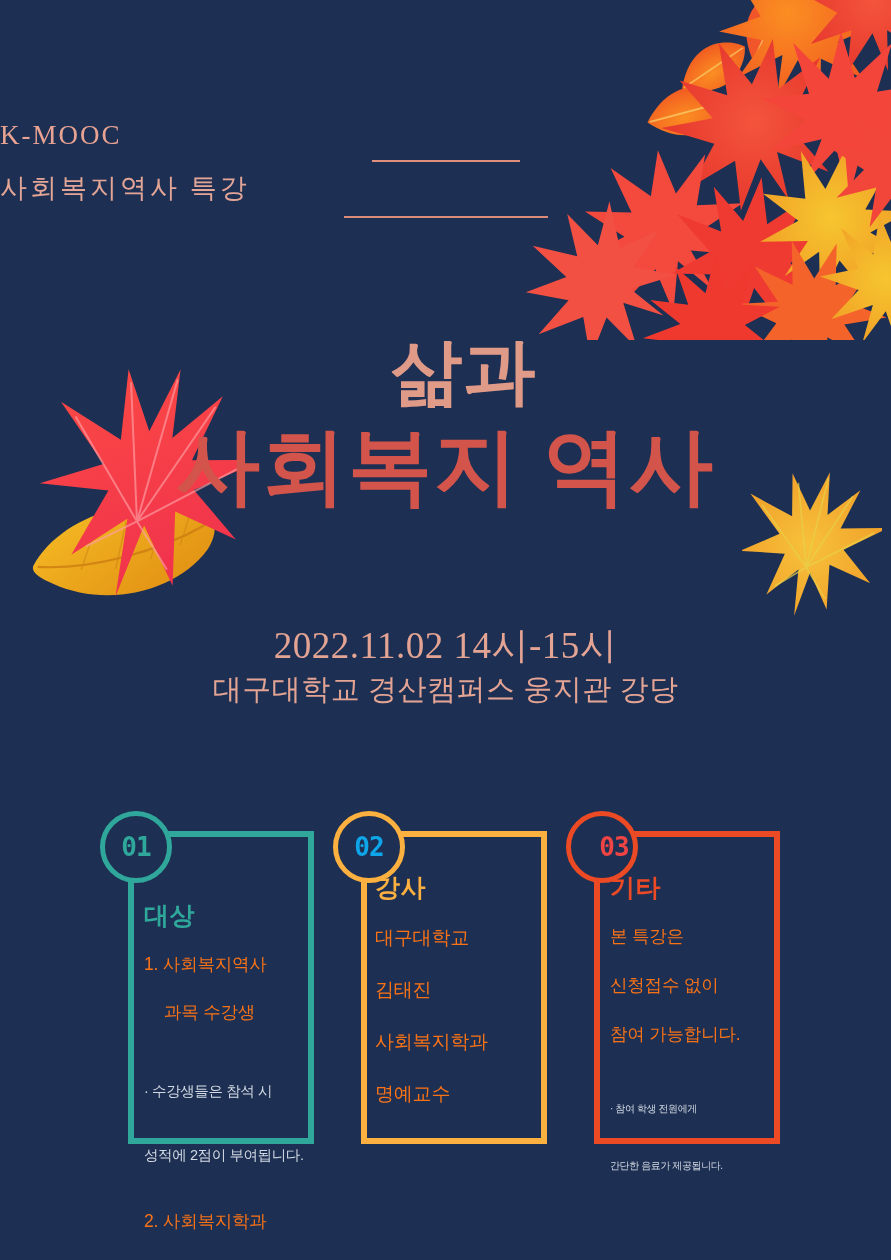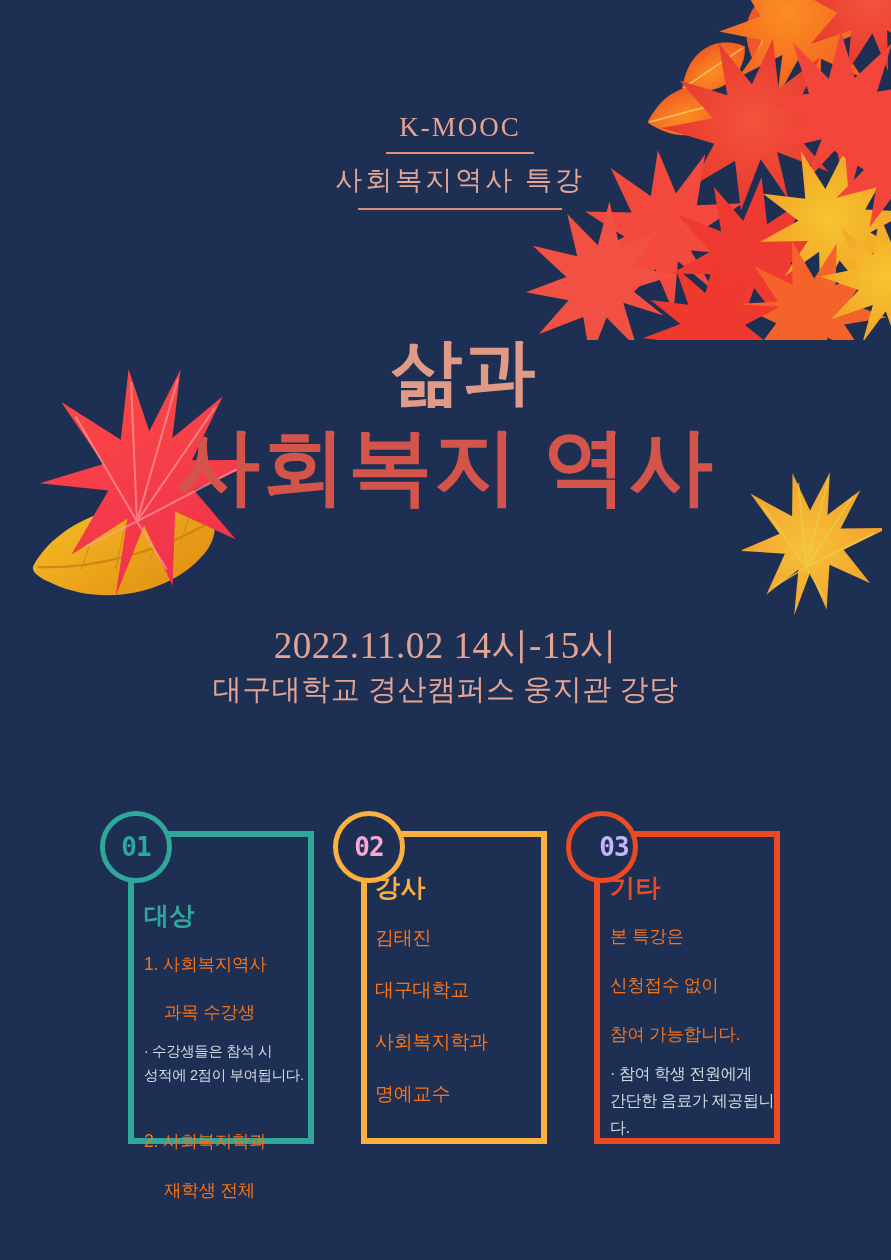--- a/index.html
+++ b/index.html
@@ -26,25 +26,24 @@
     inset: 0;
     pointer-events: none;
   }
   .leaf-cluster-tr { position: absolute; top: -40px; right: -30px; width: 420px; height: 380px; }
   .leaf-pair-left  { position: absolute; top: 355px; left: 22px;  width: 215px; height: 255px; }
   .leaf-single-r   { position: absolute; top: 462px; left: 742px; width: 140px; height: 160px; }
 
   
   .header {
     position: absolute;
-    top: 112px;
+    top: 120px;
     left: 0;
     right: 0;
-    text-align: center;
-    margin-left: 29px;
+    text-align: left;
   }
   .kmooc {
     font-family: "Liberation Serif", "DejaVu Serif", serif;
     font-size: 27px;
     letter-spacing: 2px;
     color: #e9a392;
     line-height: 1.15;
   }
   .rule-top {
     width: 148px;
@@ -167,23 +166,23 @@
   }
   .badge-num {
     font-family: "DejaVu Sans Mono", "Liberation Mono", monospace;
     font-size: 26px;
     font-weight: bold;
     letter-spacing: -1px;
   }
   .card-1 .badge { border-color: #2fa89b; }
   .card-1 .badge-num { color: #2fa89b; }
   .card-2 .badge { border-color: #fbb040; }
-  .card-2 .badge-num { color: #f9a8d4; }
+  .card-2 .badge-num { color: #0ea5e9; }
   .card-3 .badge { border-color: #ec4a24; }
-  .card-3 .badge-num { color: #c4b5fd; margin-left: 24px; }
+  .card-3 .badge-num { color: #ef4444; margin-left: 24px; }
 
   .card-body {
     position: absolute;
     left: 44px;
     top: 72px;
     width: 170px;
     z-index: 2;
   }
   .card-head {
     font-family: "Liberation Sans", "DejaVu Sans", sans-serif;
@@ -208,27 +207,28 @@
     letter-spacing: -0.2px;
     margin-top: 20px;
   }
   .line-main.indent { padding-left: 20px; }
   .line-note {
     font-family: "Liberation Sans", "DejaVu Sans", sans-serif;
     font-size: 14.5px;
     color: #d4dae3;
     line-height: 1.68;
     letter-spacing: -0.4px;
+    margin-top: 40px;
   }
   .gap-sm { height: 12px; }
   .gap-md { height: 20px; }
 
   .card-2 .line-main { font-size: 19px; line-height: 1.68; }
   .card-3 .line-main { font-size: 17.5px; line-height: 1.66; }
-  .card-3 .line-note { font-size: 16px; }
+  .card-3 .line-note { font-size: 10px; }
 </style>
 </head>
 <body>
 
 <div class="poster">
 
   <div class="leaf-layer">
 
     <svg class="leaf-cluster-tr" viewBox="0 0 420 380">
       <defs>
@@ -402,22 +402,22 @@
       </div>
     </div>
 
     <div class="card card-2">
       <div class="frame"></div>
       <div class="badge">
         <span class="badge-num">02</span>
       </div>
       <div class="card-body">
         <div class="card-head">강사</div>
+        <div class="line-main">대구대학교</div>
         <div class="line-main">김태진</div>
-        <div class="line-main">대구대학교</div>
         <div class="line-main">사회복지학과</div>
         <div class="line-main">명예교수</div>
       </div>
     </div>
 
     <div class="card card-3">
       <div class="frame"></div>
       <div class="badge">
         <span class="badge-num">03</span>
       </div>

